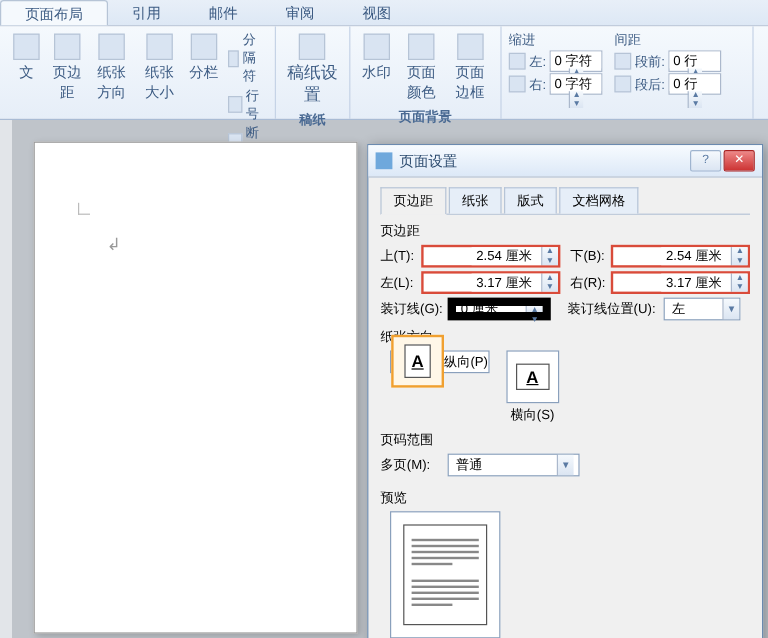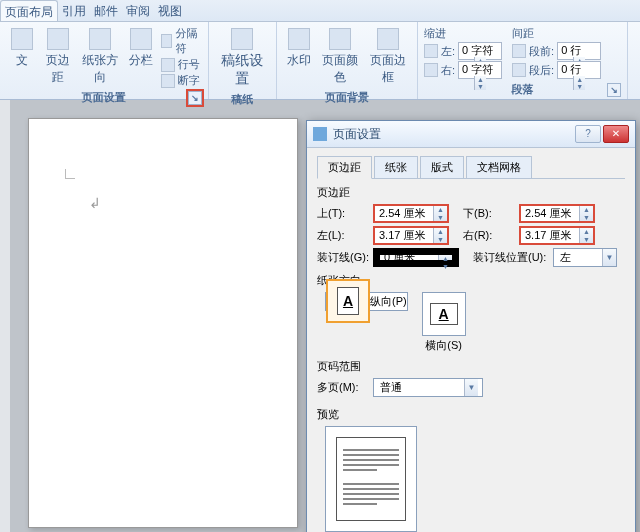--- a/index.html
+++ b/index.html
@@ -1,20 +1,20 @@
 <!DOCTYPE html>
 <html><head>
 <meta charset="utf-8">
 <style>
 * { box-sizing: border-box; font-family: "Microsoft YaHei", SimSun, sans-serif; }
 body { margin: 0; width: 640px; height: 532px; background: #f0f0f0; font-size: 12px; overflow: hidden; position: relative; }
 
 
 .ribbon-tabs { display: flex; background: linear-gradient(#e8eff8,#dde8f5); height: 22px; border-bottom: 1px solid #b6c4d6; }
-.ribbon-tab { padding: 3px 4px; color: #3b5a82; cursor: pointer; }
+.ribbon-tab { padding: 3px 20px; color: #3b5a82; cursor: pointer; }
 .ribbon-tab.active { background: #f5f9fd; border: 1px solid #b6c4d6; border-bottom: none; border-radius: 3px 3px 0 0; }
 
 
 .ribbon { display: flex; background: linear-gradient(#f5f9fd,#e6eef8); height: 78px; border-bottom: 1px solid #a9bbd4; }
 .group { border-right: 1px solid #c5d3e6; padding: 4px 6px 2px; display: flex; flex-direction: column; justify-content: space-between; }
 .group-items { display: flex; align-items: flex-start; gap: 2px; }
 .group-label { text-align: center; color: #4a6a93; font-size: 11px; padding-top: 2px; position: relative; font-weight: bold; }
 .dlg-launcher { position: absolute; right: 0; bottom: 0; width: 14px; height: 14px; border: 1px solid #9fb4cf; background: #eaf1fa; font-size: 9px; text-align: center; line-height: 12px; color: #5a7aa3; }
 .dlg-launcher.hl { outline: 2px solid #d94b3a; }
 .btn { text-align: center; padding: 2px 3px; color: #3b5a82; cursor: pointer; }
@@ -48,21 +48,21 @@
 .dtab { padding: 3px 10px; border: 1px solid #b6c4d6; border-bottom: none; background: #e6eef8; margin-right: 2px; cursor: pointer; font-size: 11px; }
 .dtab.active { background: #f0f0f0; border-bottom: 1px solid #f0f0f0; margin-bottom: -1px; }
 .sect { margin: 6px 0 4px; font-size: 11px; }
 .frow { display: flex; align-items: center; margin: 3px 0; font-size: 11px; }
 .frow .lab { width: 56px; }
 .frow .gap { width: 14px; }
 .spinfld { display: inline-flex; border: 7px solid #000000; background: #fff; height: 19px; }
 .spinfld input { width: 58px; border: none; padding: 2px 4px; font-size: 11px; outline: none; }
 .spinfld .ar { width: 14px; background: linear-gradient(#f5f9fd,#dbe5f2); border-left: 1px solid #abb8cc; display: flex; flex-direction: column; }
 .spinfld .ar div { flex: 1; font-size: 7px; text-align: center; line-height: 8px; color: #5a7aa3; }
-.spinfld.hl { border: 2px solid #d94b3a; }
+.spinfld.hl { border: 2px solid #d94b3a; padding-left: 40px; }
 .sel { border: 1px solid #8aa0bc; background: #fff; height: 19px; display: inline-flex; align-items: center; }
 .sel span { padding: 0 6px; width: 48px; font-size: 11px; }
 .sel .dd { width: 14px; text-align: center; border-left: 1px solid #abb8cc; font-size: 8px; color: #5a7aa3; background: linear-gradient(#f5f9fd,#dbe5f2); height: 100%; line-height: 17px; }
 .orient { display: flex; gap: 14px; margin: 4px 0 6px 8px; }
 .obox { text-align: center; font-size: 11px; }
 .obox .ob { width: 44px; height: 44px; border: 1px solid #8aa0bc; background: #fff; display: flex; align-items: center; justify-content: center; margin-bottom: 2px; }
 .obox.sel .ob { border: 2px solid #f0a030; background: #fff7e8; }
 .obox .pg { border: 1px solid #555; background: #fff; font-size: 14px; font-weight: bold; text-decoration: underline; display: flex; align-items: center; justify-content: center; }
 .prev { border: 1px solid #8aa0bc; background: #fff; width: 92px; height: 106px; margin: 4px 0 8px 8px; padding: 10px; }
 .prev .pp { border: 1px solid #555; width: 100%; height: 100%; padding: 8px 6px; }
@@ -89,20 +89,24 @@
       <div class="btn sm">
           <div class="ico"></div>
           <div>页边距</div>
         </div>
       <div class="btn sm">
           <div class="ico"></div>
           <div>纸张方向</div>
         </div>
       <div class="btn sm">
           <div class="ico"></div>
+          <div>纸张大小</div>
+        </div>
+      <div class="btn sm">
+          <div class="ico"></div>
           <div>分栏</div>
         </div>
       <div class="stack" style="margin-left:2px">
         <div class="row">
             <div class="mini"></div>
             <span>分隔符</span>
           </div>
         <div class="row">
             <div class="mini"></div>
             <span>行号</span>
@@ -190,21 +194,20 @@
             <div class="spin">
               <input value="0 行" style="">
               <div class="ar">
                 <div>▲</div>
                 <div>▼</div>
               </div>
             </div>
           </div>
       </div>
     </div>
-    <div class="group-label"><span>段落</span><span class="dlg-launcher">↘</span></div>
   </div>
 
   <div class="group" style="border-right:none">
     <div class="group-label"></div>
   </div>
 </div>
 
 <div class="workspace">
   <div class="sidebar"></div>
   <div class="docarea">

